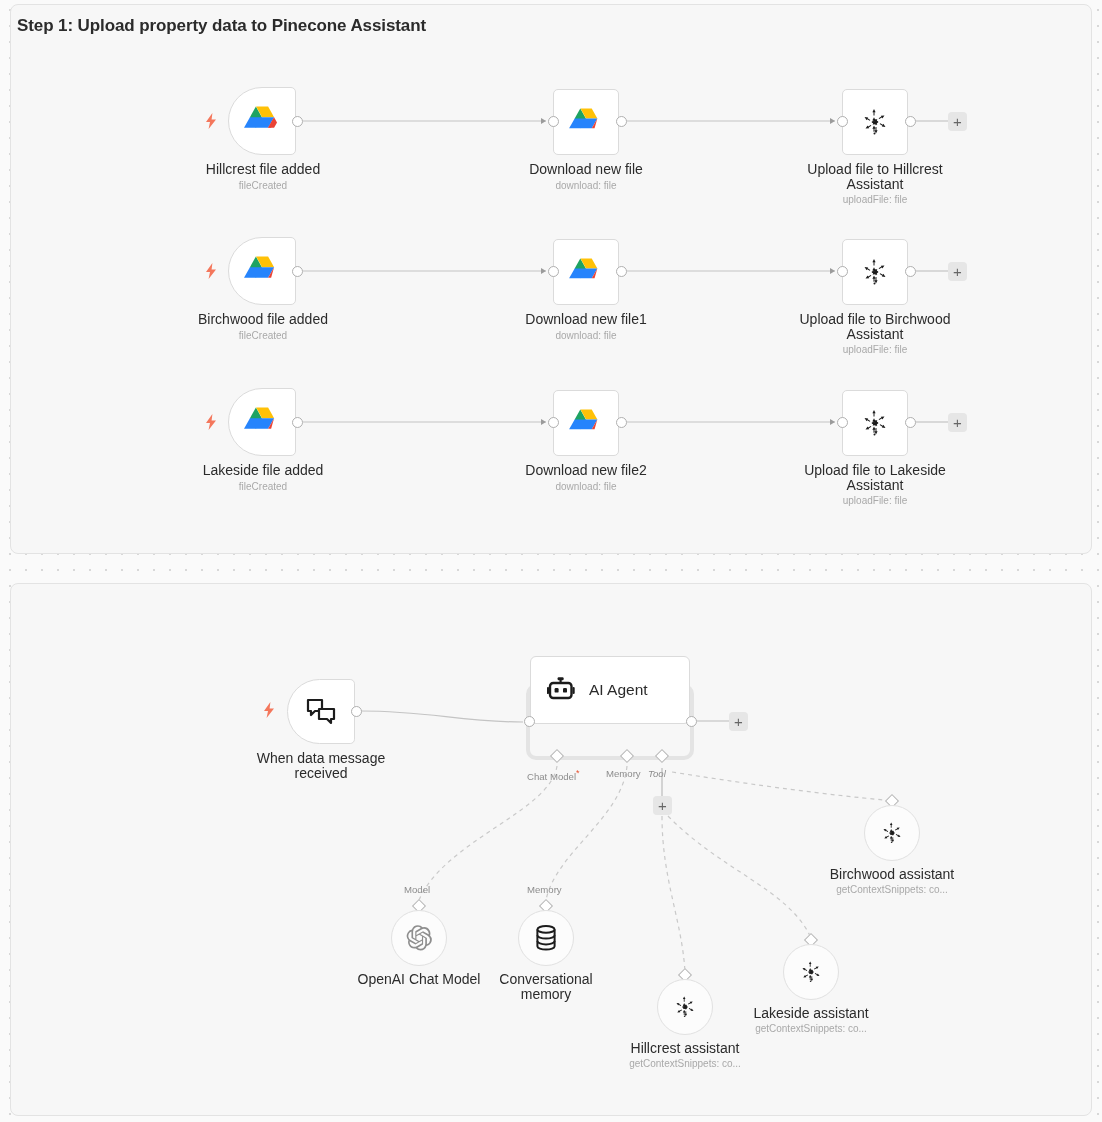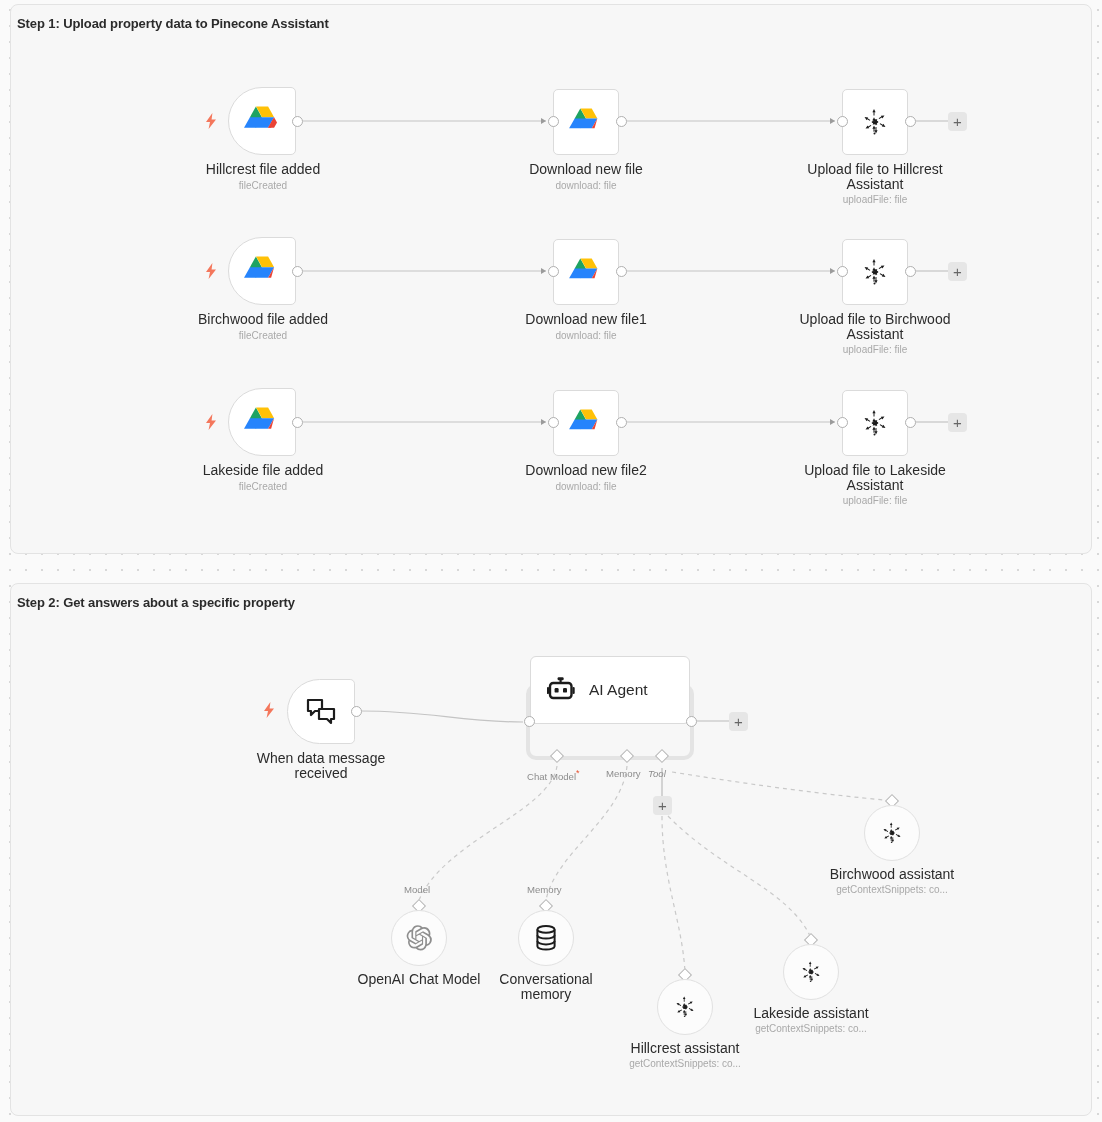--- a/index.html
+++ b/index.html
@@ -20,21 +20,21 @@
   
   .panel {
     position: absolute;
     background: #f7f7f7;
     border: 1px solid #e3e3e3;
     border-radius: 8px;
   }
   .panel-title {
     position: absolute;
     left: 17px;
-    font-size: 13px;
+    font-size: 17px;
     font-weight: bold;
     color: #2b2b2b;
     letter-spacing: -0.1px;
     white-space: nowrap;
   }
   
   #edges { position: absolute; left: 0; top: 0; width: 1102px; height: 1122px; pointer-events: none; }
 
   
   .node { position: absolute; }
@@ -116,21 +116,20 @@
 </style>
 </head>
 <body>
 
 <div id="canvas">
 
   <div class="panel" style="left:10px; top:4px; width:1082px; height:550px;"></div>
   <div class="panel-title" style="top:16px;">Step 1: Upload property data to Pinecone Assistant</div>
 
   <div class="panel" style="left:10px; top:583px; width:1082px; height:533px;"></div>
-  <div class="panel-title" style="top:595px;">Step 2: Get answers about a specific property</div>
 
   <svg id="edges">
 
     <line x1="303" y1="121" x2="546" y2="121" stroke="#c4c4c4" stroke-width="1.2"></line>
     <line x1="627" y1="121" x2="835" y2="121" stroke="#c4c4c4" stroke-width="1.2"></line>
     <line x1="916" y1="121" x2="948" y2="121" stroke="#c4c4c4" stroke-width="1.2"></line>
 
     <line x1="303" y1="271" x2="546" y2="271" stroke="#c4c4c4" stroke-width="1.2"></line>
     <line x1="627" y1="271" x2="835" y2="271" stroke="#c4c4c4" stroke-width="1.2"></line>
     <line x1="916" y1="271" x2="948" y2="271" stroke="#c4c4c4" stroke-width="1.2"></line>

